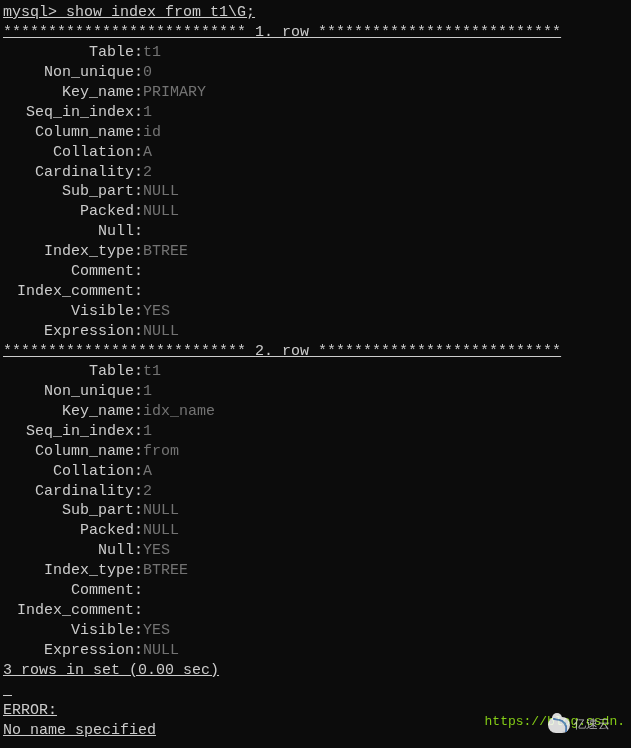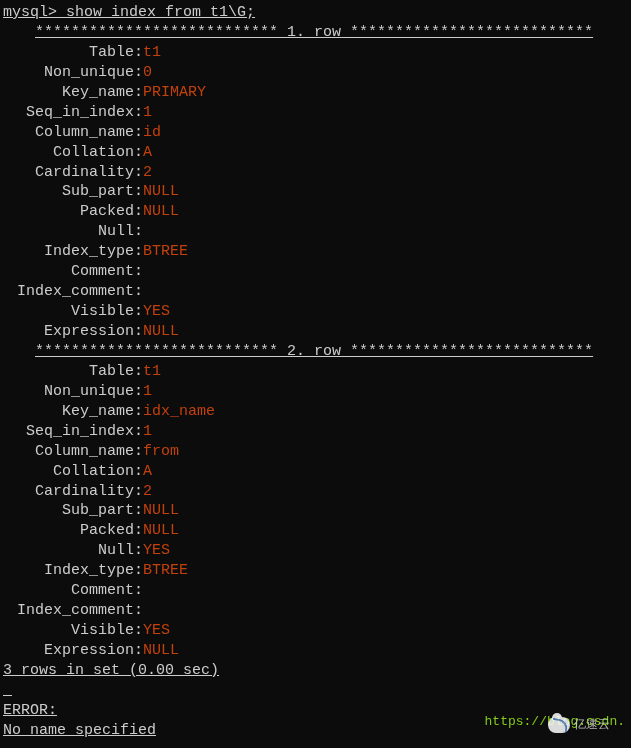--- a/index.html
+++ b/index.html
@@ -14,33 +14,32 @@
       overflow: hidden;
       line-height: 1.33;
       position: relative;
     }
     .line {
       white-space: pre;
       text-decoration: underline;
     }
     .divider {
       color: #cccccc;
-      margin-left: 32px;
     }
     .field-line {
       display: flex;
     }
     .field-label {
       display: inline-block;
       width: 140px;
       text-align: right;
       color: #cccccc;
     }
     .field-value {
-      color: #c2410c;
+      color: #737373;
     }
     .watermark {
       position: absolute;
       bottom: 18px;
       right: 6px;
       color: #84cc16;
       font-size: 13px;
       display: flex;
       align-items: center;
       gap: 3px;

